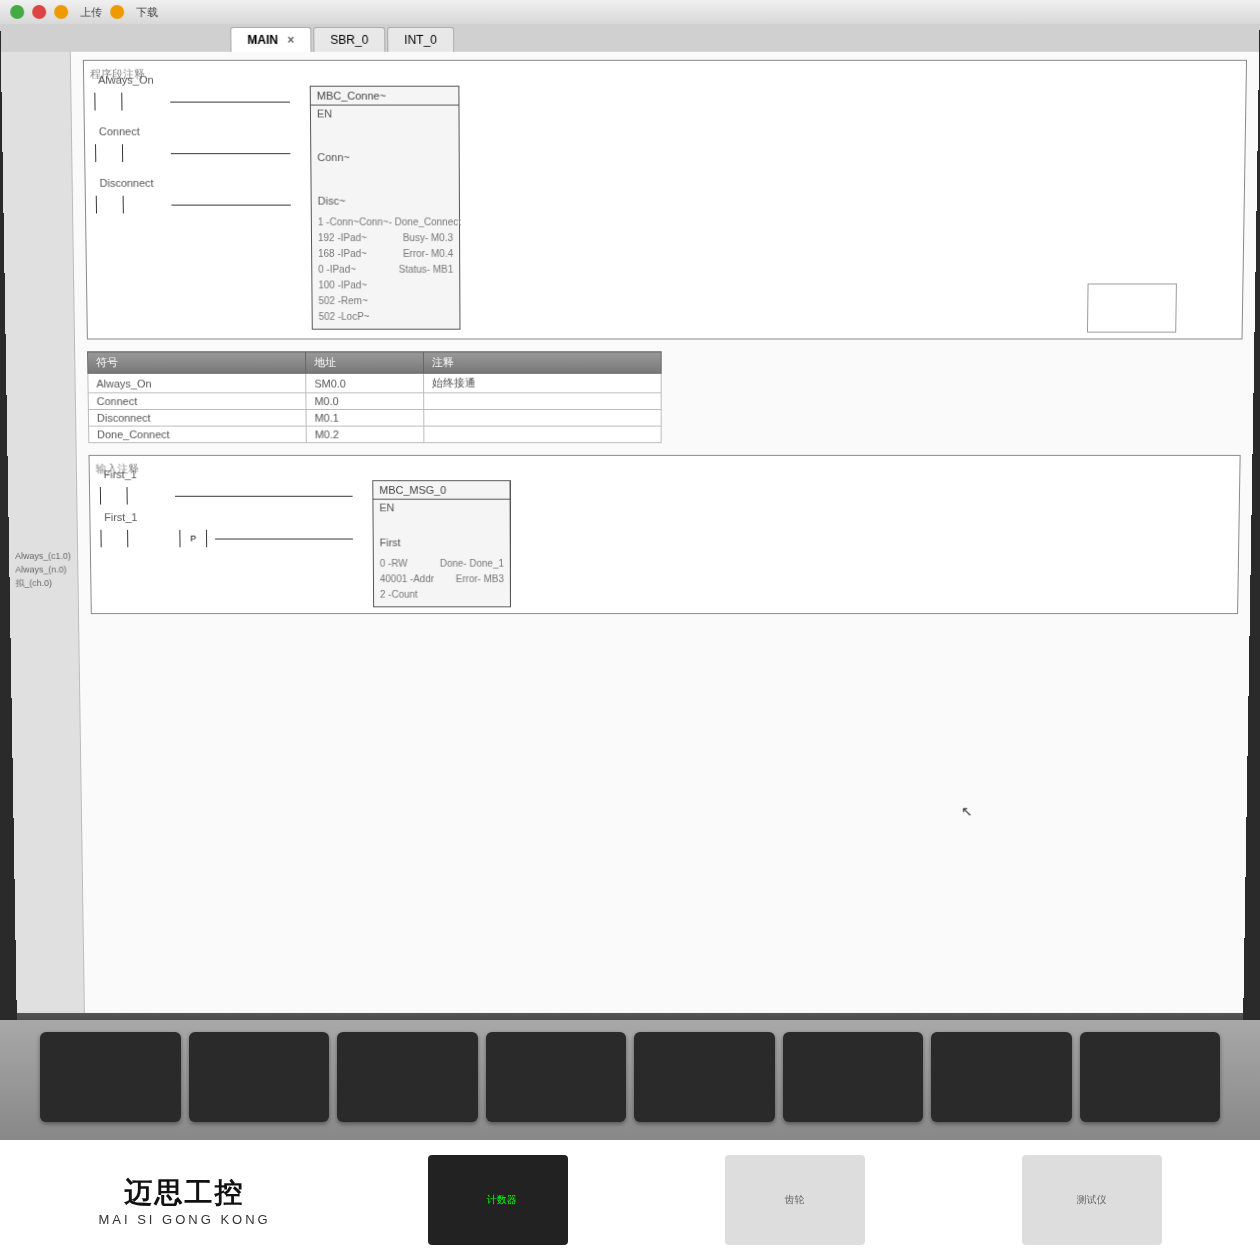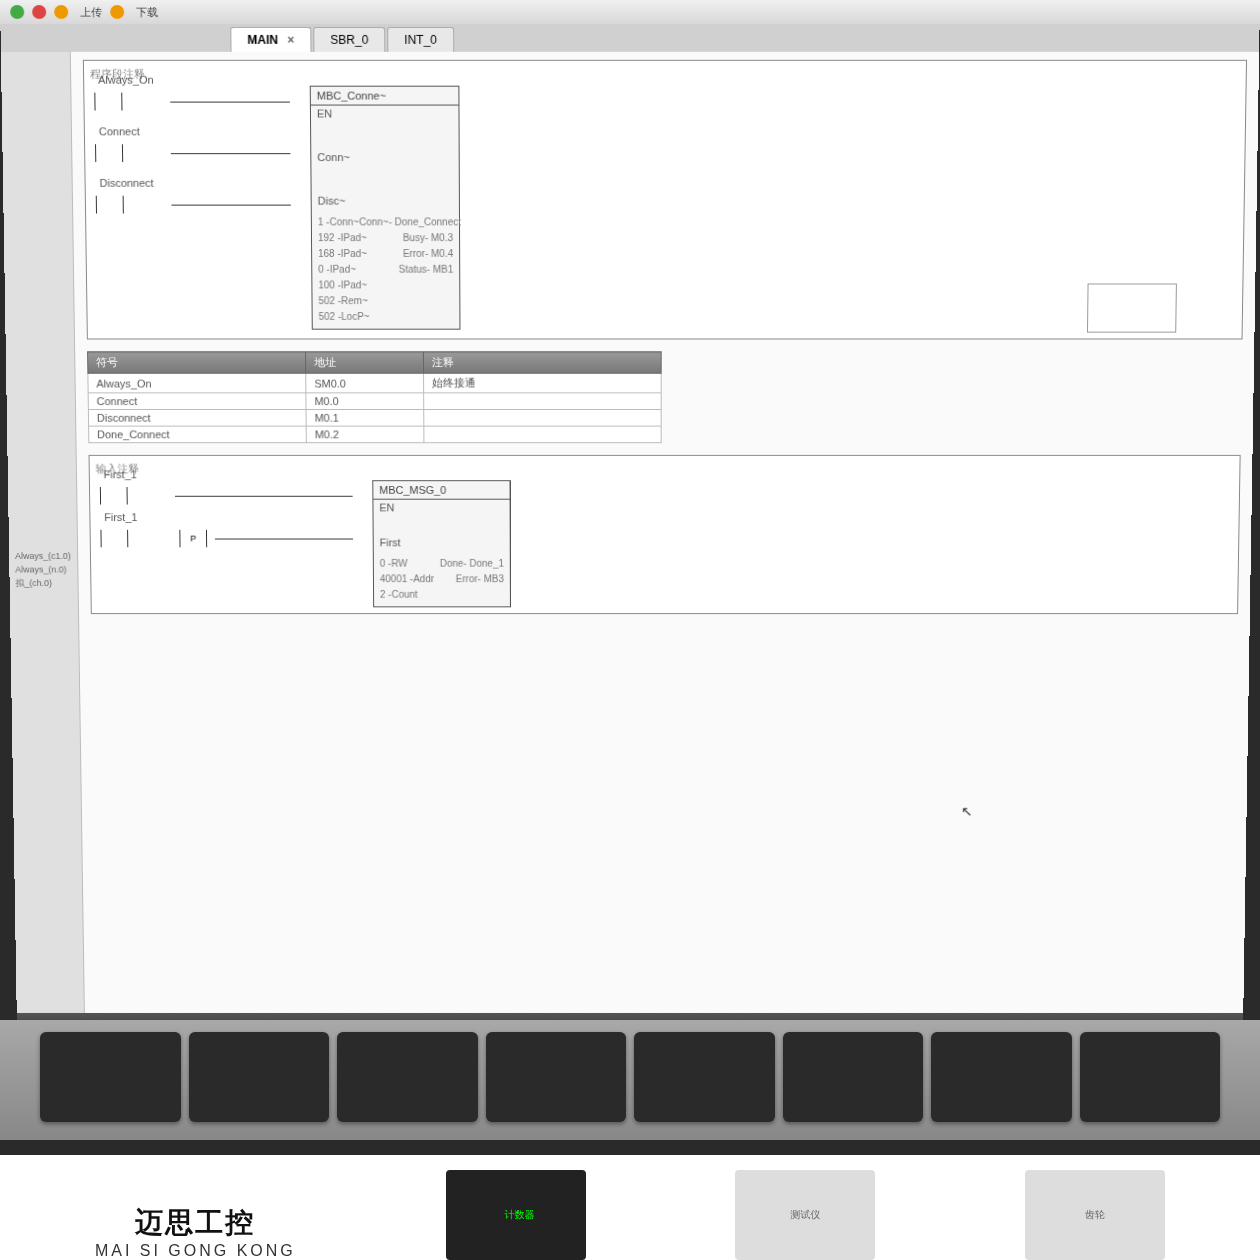--- a/index.html
+++ b/index.html
@@ -48,24 +48,24 @@
     .status-bar { height: 26px; background: linear-gradient(#555, #333); color: #ccc; display: flex; align-items: center; padding: 0 12px; font-size: 11px; gap: 16px; }
     .status-item { display: flex; align-items: center; gap: 6px; }
     .status-dot { width: 8px; height: 8px; border-radius: 50%; background: #888; }
     
     .taskbar { height: 38px; background: linear-gradient(#1a4d8a, #0d3a6e); display: flex; align-items: center; padding: 0 8px; gap: 4px; }
     .taskbar-icon { width: 28px; height: 28px; background: rgba(255,255,255,0.15); border-radius: 3px; display: flex; align-items: center; justify-content: center; font-size: 14px; cursor: pointer; }
     
     .keyboard-area { position: absolute; bottom: 120px; left: 0; width: 1260px; height: 120px; background: linear-gradient(#a8a8a8, #888); display: flex; gap: 8px; padding: 12px 40px; }
     .key { flex: 1; height: 90px; background: #2a2a2a; border-radius: 6px; box-shadow: 0 2px 4px rgba(0,0,0,0.4); }
     
-    .watermark-strip { position: absolute; bottom: 0; left: 0; width: 1260px; height: 105px; background: #fff; display: flex; align-items: flex-end; justify-content: space-around; padding: 0 20px; }
+    .watermark-strip { position: absolute; bottom: 0; left: 0; width: 1260px; height: 120px; background: #fff; display: flex; align-items: center; justify-content: space-around; padding: 0 20px; }
     .logo-box { display: flex; flex-direction: column; align-items: center; }
     .logo-text { font-size: 28px; font-weight: bold; color: #111; letter-spacing: 2px; }
-    .logo-sub { font-size: 16px; color: #333; letter-spacing: 3px; }
+    .logo-sub { font-size: 13px; color: #333; letter-spacing: 3px; }
     .product-img { width: 140px; height: 90px; background: #ddd; border-radius: 4px; display: flex; align-items: center; justify-content: center; font-size: 10px; color: #666; }
     
     .network-flex { display: flex; align-items: flex-start; gap: 0; }
     .ladder-contacts { width: 200px; }
     .fb-wrapper { margin-left: 20px; }
     .param-line { font-size: 10px; color: #777; line-height: 16px; white-space: nowrap; }
     
     .cursor-arrow { position: absolute; right: 280px; top: 770px; font-size: 14px; color: #333; }
   </style>
 </head>
@@ -283,15 +283,15 @@
   <div class="key"></div>
   <div class="key"></div>
 </div>
 
 <div class="watermark-strip">
   <div class="logo-box">
     <div class="logo-text">迈思工控</div>
     <div class="logo-sub">MAI SI GONG KONG</div>
   </div>
   <div class="product-img" style="background:#222; color:#0f0;padding-left:8px;">计数器</div>
+  <div class="product-img">齿轮</div>
   <div class="product-img">测试仪</div>
-  <div class="product-img">齿轮</div>
 </div>
 
 </body></html>

